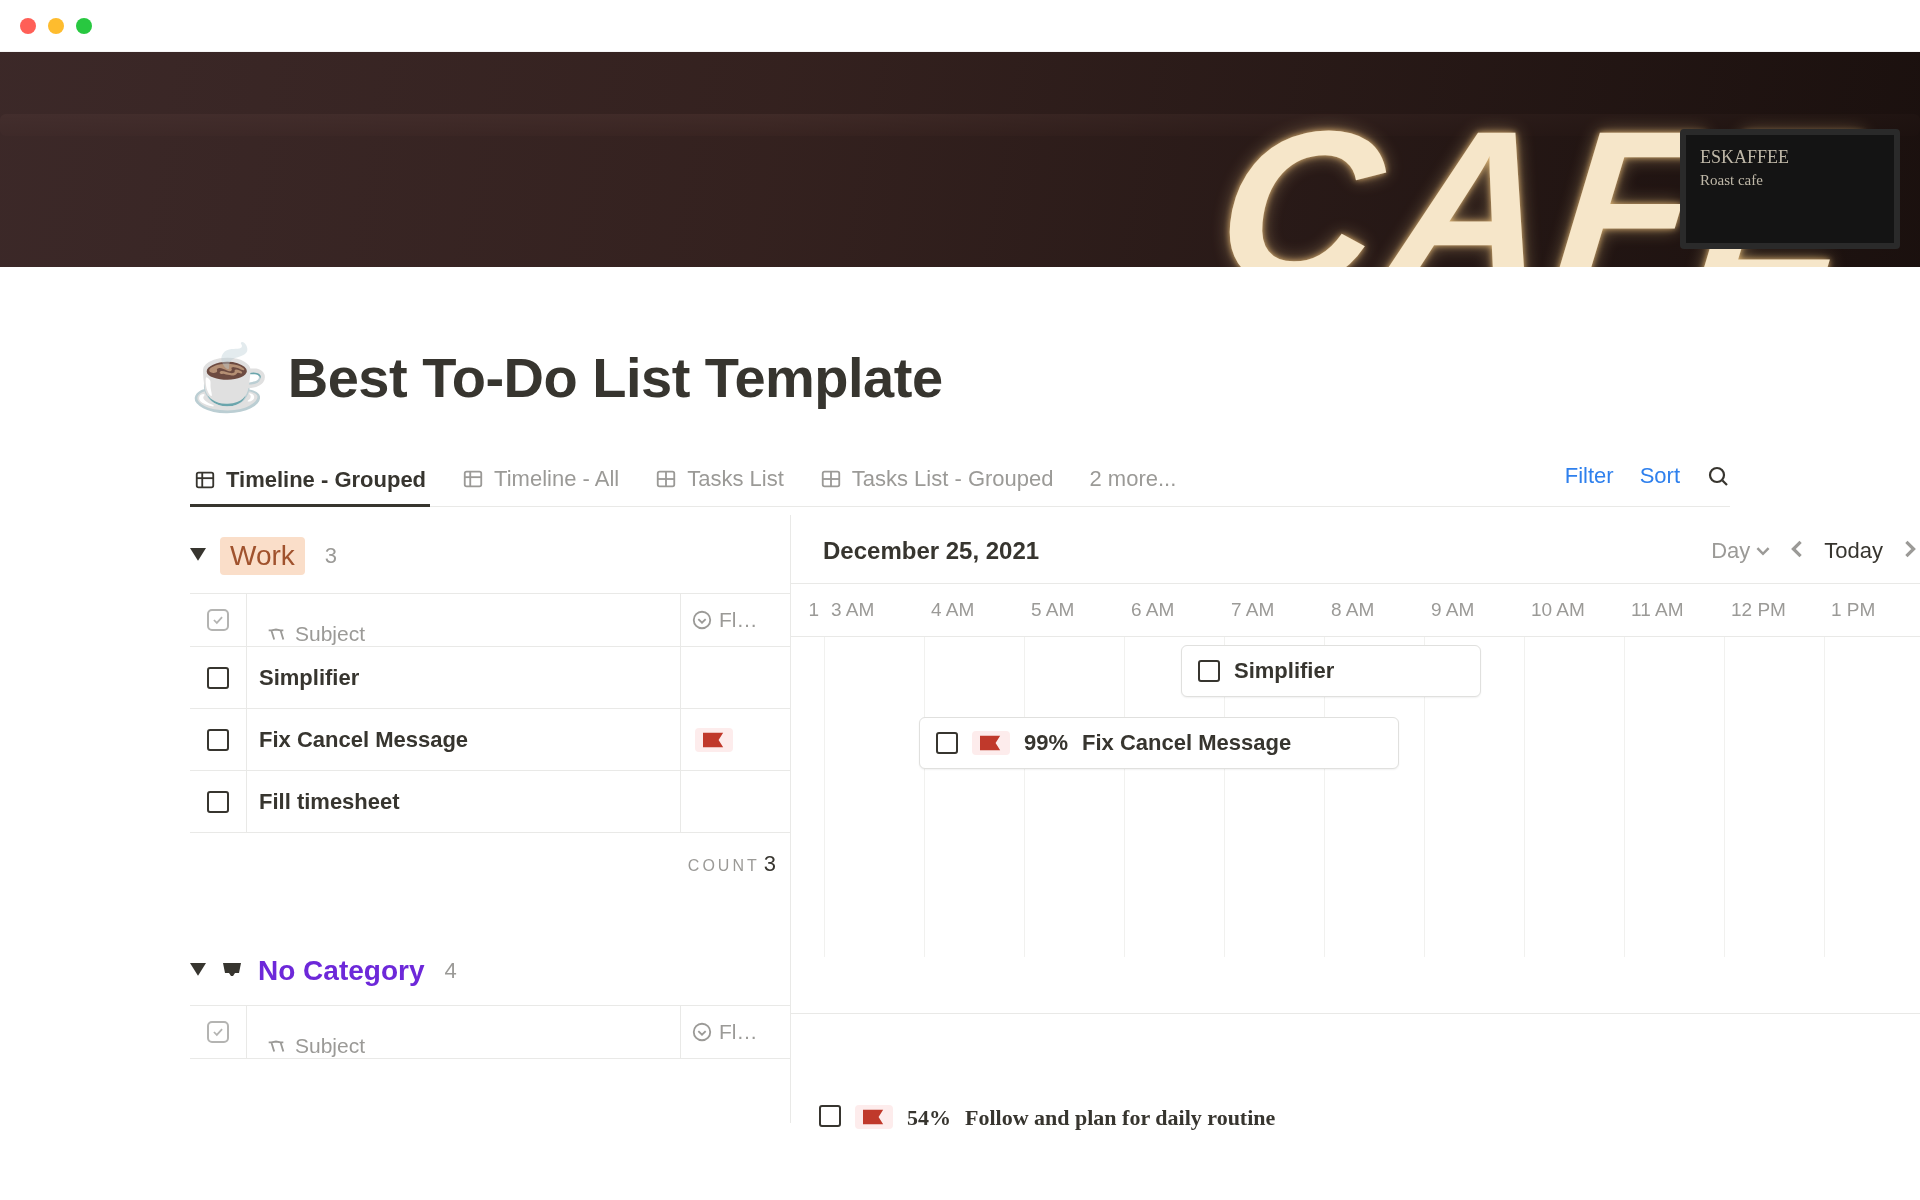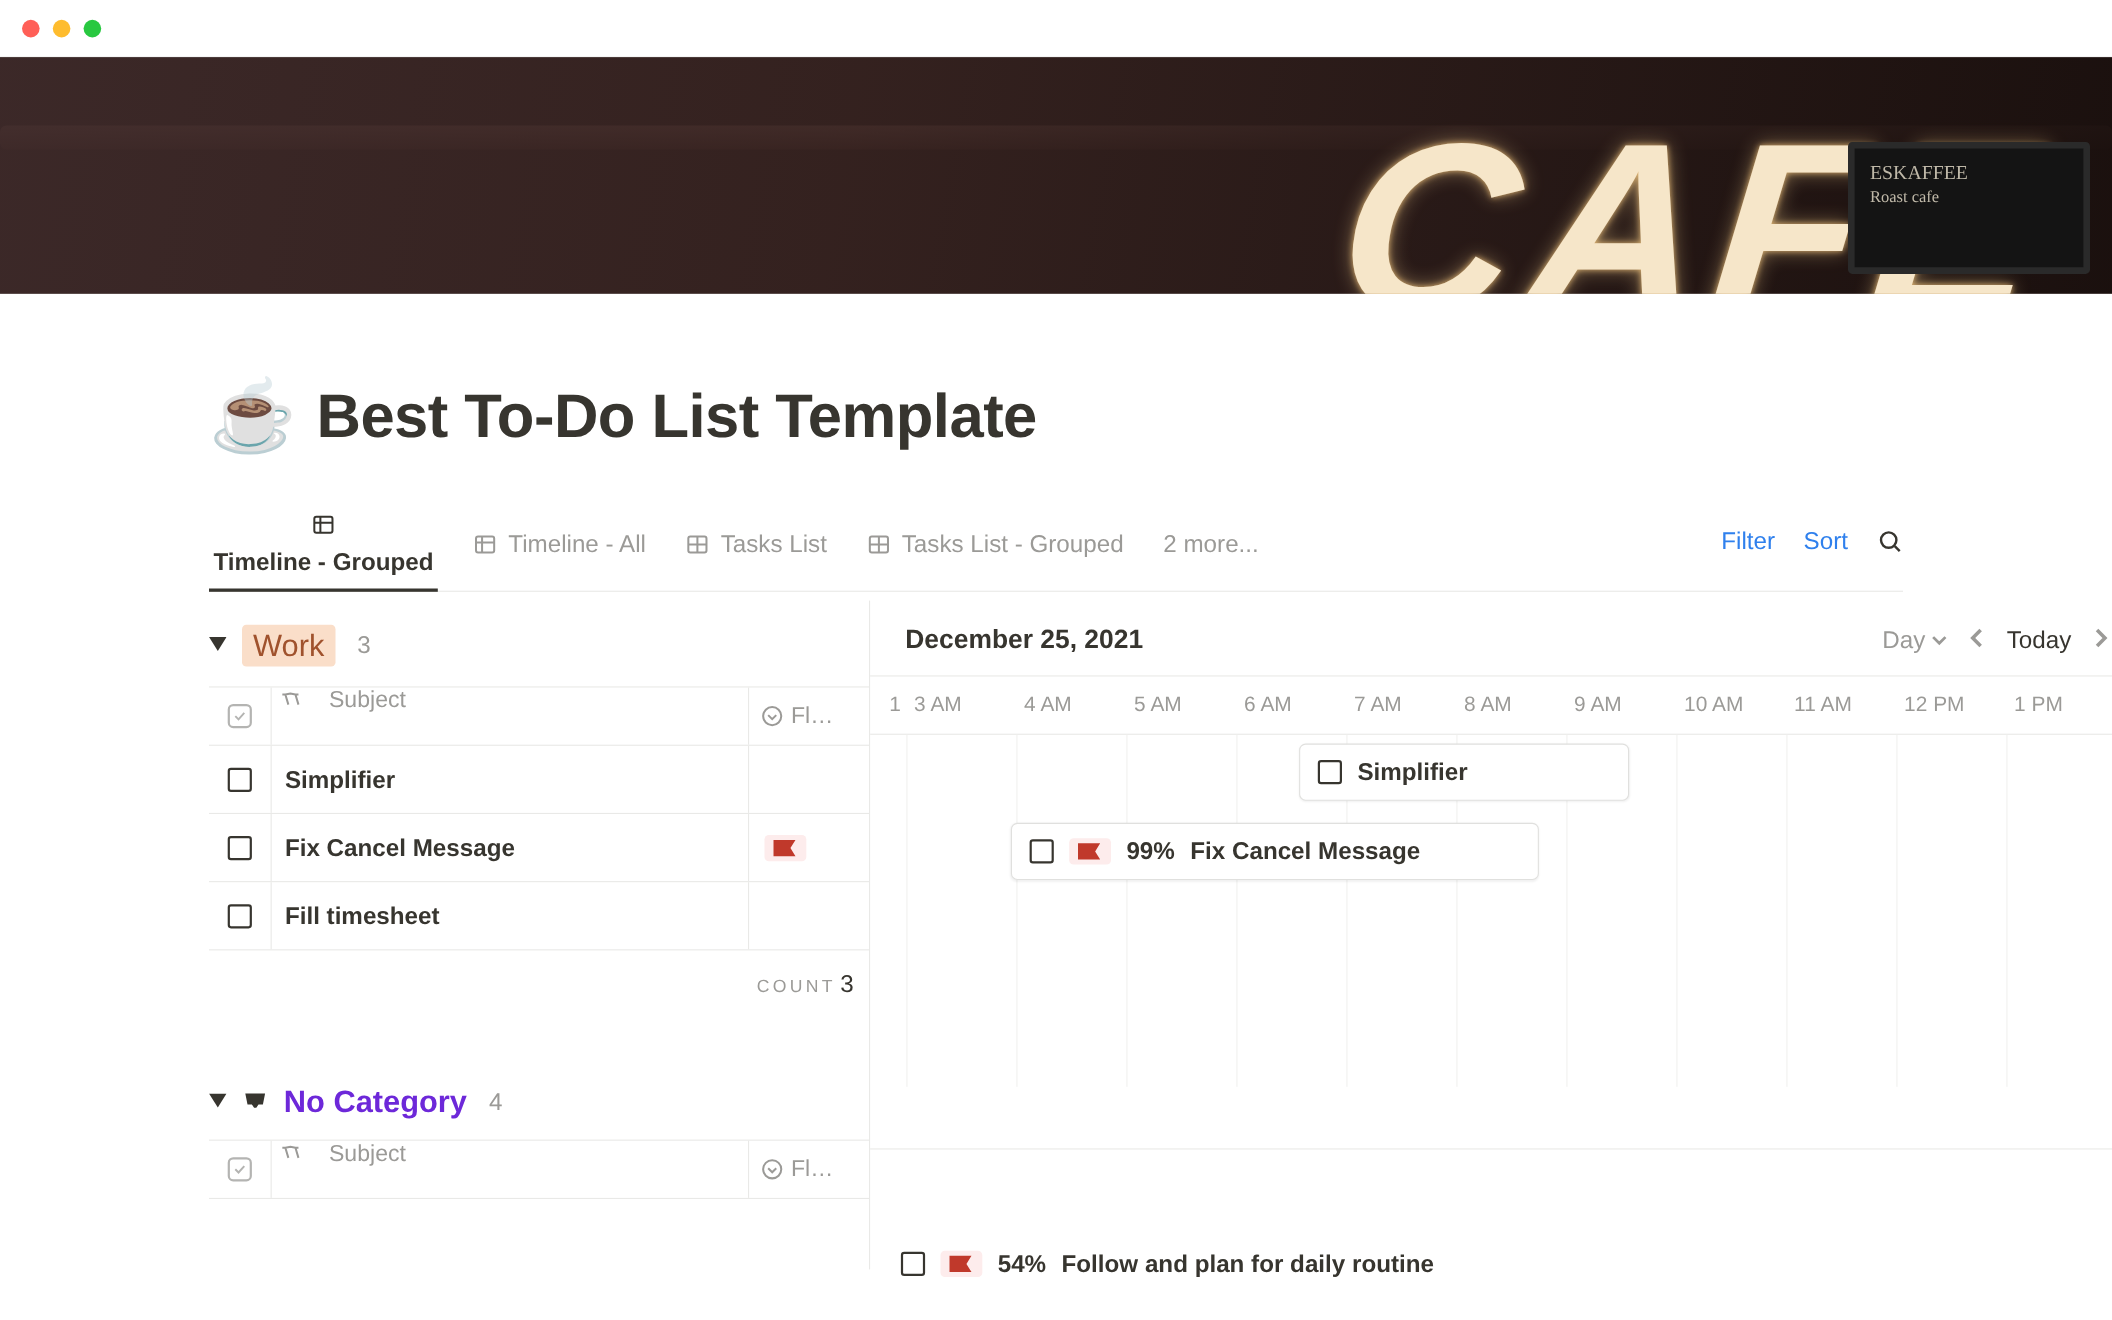--- a/index.html
+++ b/index.html
@@ -23,21 +23,21 @@
 .content { padding: 0 190px; }
 
 
 .title-wrap { display:flex; align-items:center; gap: 18px; margin-top: 78px; }
 .title-icon { font-size: 64px; line-height:1; }
 .page-title { font-size: 56px; font-weight: 700; letter-spacing: -0.5px; text-align: right; }
 
 
 .tabs-row { display:flex; align-items:center; margin-top: 46px; border-bottom: 1px solid #e9e9e7; }
 .tab { display:flex; align-items:center; gap:10px; padding: 10px 4px 14px; margin-right: 28px; color: #9b9a97; cursor:pointer; font-size: 22px; }
-.tab.active { color:#37352f; border-bottom: 3px solid #37352f; margin-bottom: -1px; font-weight:600; padding-bottom: 11px; flex-direction: column; }
+.tab.active { color:#37352f; border-bottom: 3px solid #37352f; margin-bottom: -1px; font-weight:600; padding-bottom: 11px; }
 .tab .ic { width:22px; height:22px; display:inline-flex; align-items:center; justify-content:center; }
 .tab .ic svg { width:22px; height:22px; }
 .more { color:#9b9a97; font-size:22px; padding: 10px 4px 14px; margin-right:auto; }
 .right-actions { display:flex; align-items:center; gap: 26px; padding-bottom: 10px; }
 .link-btn { color:#2f80ed; font-size:22px; cursor:pointer; }
 .search-ic { width:24px; height:24px; color:#37352f; cursor:pointer; }
 .search-ic svg { width:24px; height:24px; }
 
 
 .split { display:flex; margin-top: 8px; }
@@ -50,21 +50,21 @@
 .caret svg { width:16px; height:16px; }
 .pill { background:#fadec9; color:#a0522d; padding:3px 10px; border-radius:4px; font-size:28px; font-weight:500; }
 .pill.gray { background:transparent; color:#6d28d9; font-weight:600; padding:0; }
 .count-num { color:#9b9a97; font-size:22px; margin-left: 6px; }
 .inbox-ic { width:24px; height:24px; display:inline-flex; }
 .inbox-ic svg{width:24px;height:24px;}
 
 
 .thead { display:flex; border-top:1px solid #e9e9e7; border-bottom:1px solid #e9e9e7; height:54px; align-items:center; color:#9b9a97; font-size:21px; }
 .thead .col-chk { width:56px; display:flex; justify-content:center; }
-.thead .col-subj { flex:1; display:flex; align-items:flex-start; gap:24px; padding-left: 6px; border-left:1px solid #e9e9e7; height:100%; }
+.thead .col-subj { flex:1; display:flex; align-items:flex-end; gap:8px; padding-left: 18px; border-left:1px solid #e9e9e7; height:100%; }
 .thead .col-flag { width:110px; display:flex; align-items:center; gap:6px; padding-left:10px; border-left:1px solid #e9e9e7; height:100%; }
 .mini-ic { width:22px; height:22px; display:inline-flex; }
 .mini-ic svg{width:22px;height:22px;}
 
 
 .trow { display:flex; border-bottom:1px solid #e9e9e7; height:62px; align-items:center; font-size:22px; }
 .trow .col-chk { width:56px; display:flex; justify-content:center; }
 .trow .col-subj { flex:1; padding-left:12px; border-left:1px solid #e9e9e7; height:100%; display:flex; align-items:center; font-weight:600; }
 .trow .col-flag { width:110px; padding-left:14px; border-left:1px solid #e9e9e7; height:100%; display:flex; align-items:center; }
 .chkbox { width:22px; height:22px; border:2.5px solid #37352f; border-radius:3px; cursor:pointer; }
@@ -99,21 +99,21 @@
 .gridlines .gl:first-child{width:34px;}
 .bar { position:absolute; height:52px; background:#fff; border:1px solid #e0e0de; border-radius:6px; box-shadow:0 1px 2px rgba(0,0,0,0.06); display:flex; align-items:center; gap:14px; padding: 0 16px; font-size:22px; font-weight:600; }
 .bar .chkbox{flex-shrink:0;}
 .bar .flag-chip{flex-shrink:0;}
 .pct { color:#37352f; font-weight:600; }
 
 
 .gap-block { height: 56px; }
 
 
-.peek-row { position:absolute; left: 28px; bottom: -8px; display:flex; align-items:center; gap:14px; font-size:22px; font-weight:600; }
+.peek-row { position:absolute; left: 28px; bottom: -8px; display:flex; align-items:flex-start; gap:14px; font-size:22px; font-weight:600;font-family:Liberation Serif, serif; }
 
 </style>
 </head>
 <body>
 
 <div class="titlebar">
   <div class="dot red"></div>
   <div class="dot yellow"></div>
   <div class="dot green"></div>
 </div>

